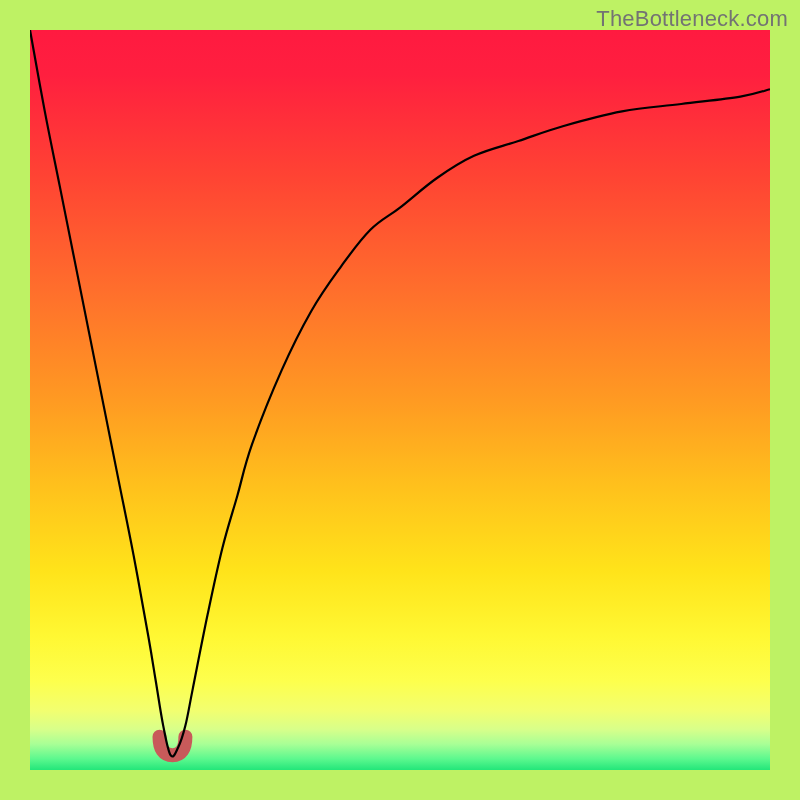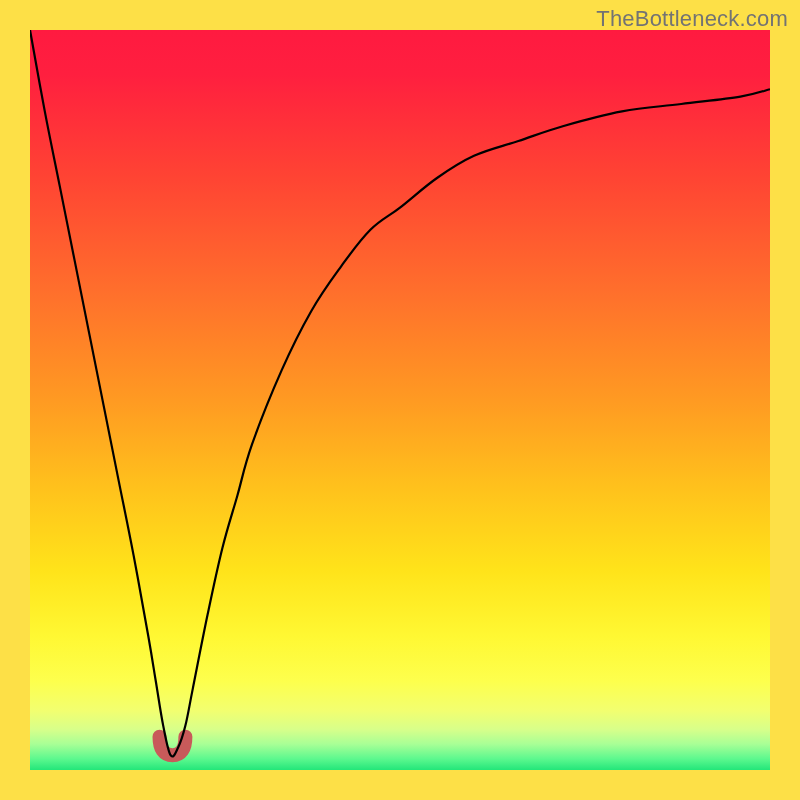--- a/index.html
+++ b/index.html
@@ -10,21 +10,21 @@
     overflow: hidden;
     background: #000;
     font-family: Arial, Helvetica, sans-serif;
   }
   .outer-frame {
     position: absolute;
     left: 0;
     top: 0;
     width: 800px;
     height: 800px;
-    background: #fde047;
+    background: #bef264;
   }
   .plot-area {
     position: absolute;
     left: 30px;
     top: 30px;
     width: 740px;
     height: 740px;
     overflow: hidden;
   }
   .gradient-bg {

